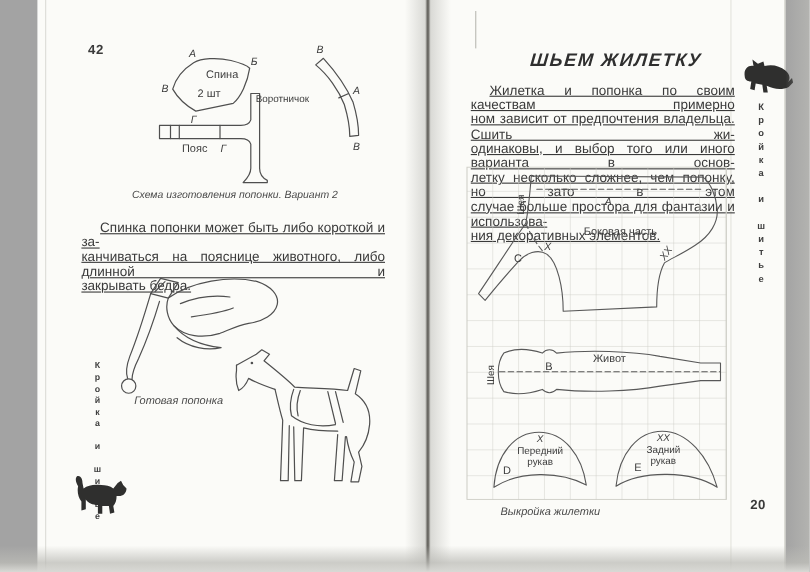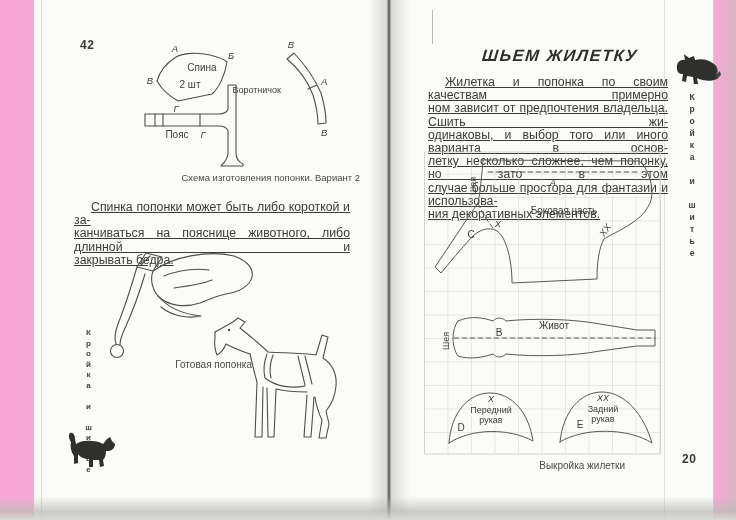--- a/index.html
+++ b/index.html
@@ -1,34 +1,34 @@
 <!DOCTYPE html>
 <html><head>
 <meta charset="utf-8">
 <style>
   html,body{margin:0;padding:0;background:#e7e7e4;}
   .scan{position:relative;width:736px;height:520px;overflow:hidden;
-        background:#f9a8d4;font-family:"Liberation Sans",sans-serif;color:#3a3a3a;}
+        background:#a3a3a3;font-family:"Liberation Sans",sans-serif;color:#3a3a3a;}
   .page{position:absolute;top:0;bottom:0;background:#fbfbf8;}
   .page-left{left:34px;width:354px;}
   .page-right{left:388px;width:326px;}
   .edge-line{position:absolute;top:0;bottom:0;width:1px;background:#dcdcd6;}
   .gutter{position:absolute;top:0;bottom:0;left:368px;width:42px;
           background:linear-gradient(90deg,rgba(160,160,154,0) 0%,rgba(140,140,134,.30) 44%,
                      #56544f 50%,rgba(140,140,134,.30) 56%,rgba(160,160,154,0) 100%);}
   .artifact{position:absolute;width:1px;background:#b9b9b2;}
   .bottom-shade{position:absolute;left:0;right:0;bottom:0;height:24px;
           background:linear-gradient(rgba(200,200,196,0),rgba(188,188,183,.75) 65%,#d9d9d5);}
   .right-shade{position:absolute;top:0;bottom:0;right:0;width:22px;
           background:linear-gradient(90deg,rgba(200,200,196,0),rgba(190,190,185,.6));}
   .pnum{position:absolute;font-weight:bold;font-size:12px;letter-spacing:.5px;}
   .bodytext{position:absolute;font-size:12.3px;line-height:13.2px;text-decoration:underline;}
   .jl{text-align:justify;text-align-last:justify;}
   .ind{text-indent:17px;}
-  .cap{position:absolute;font-size:10px;color:#4a4a4a;text-align:right;}
+  .cap{position:absolute;font-style:italic;font-size:10px;color:#4a4a4a;text-align:left;}
   .cap-sm{font-size:9.5px;}
   .sect-title{position:absolute;font-weight:bold;font-style:italic;font-size:16.5px;
           letter-spacing:1.5px;text-align:center;transform:skewX(-5deg);color:#2f2f2f;}
   .vtext{position:absolute;writing-mode:vertical-rl;text-orientation:upright;
           font-weight:bold;color:#3f3f3f;}
   .vtext-l{font-size:8px;letter-spacing:1.5px;}
   .vtext-r{font-size:8.5px;letter-spacing:2px;}
   svg{position:absolute;overflow:visible;}
   svg text{font-family:"Liberation Sans",sans-serif;fill:#3c3c3c;font-size:10px;}
   svg text.it{font-style:italic;font-size:9.5px;}

